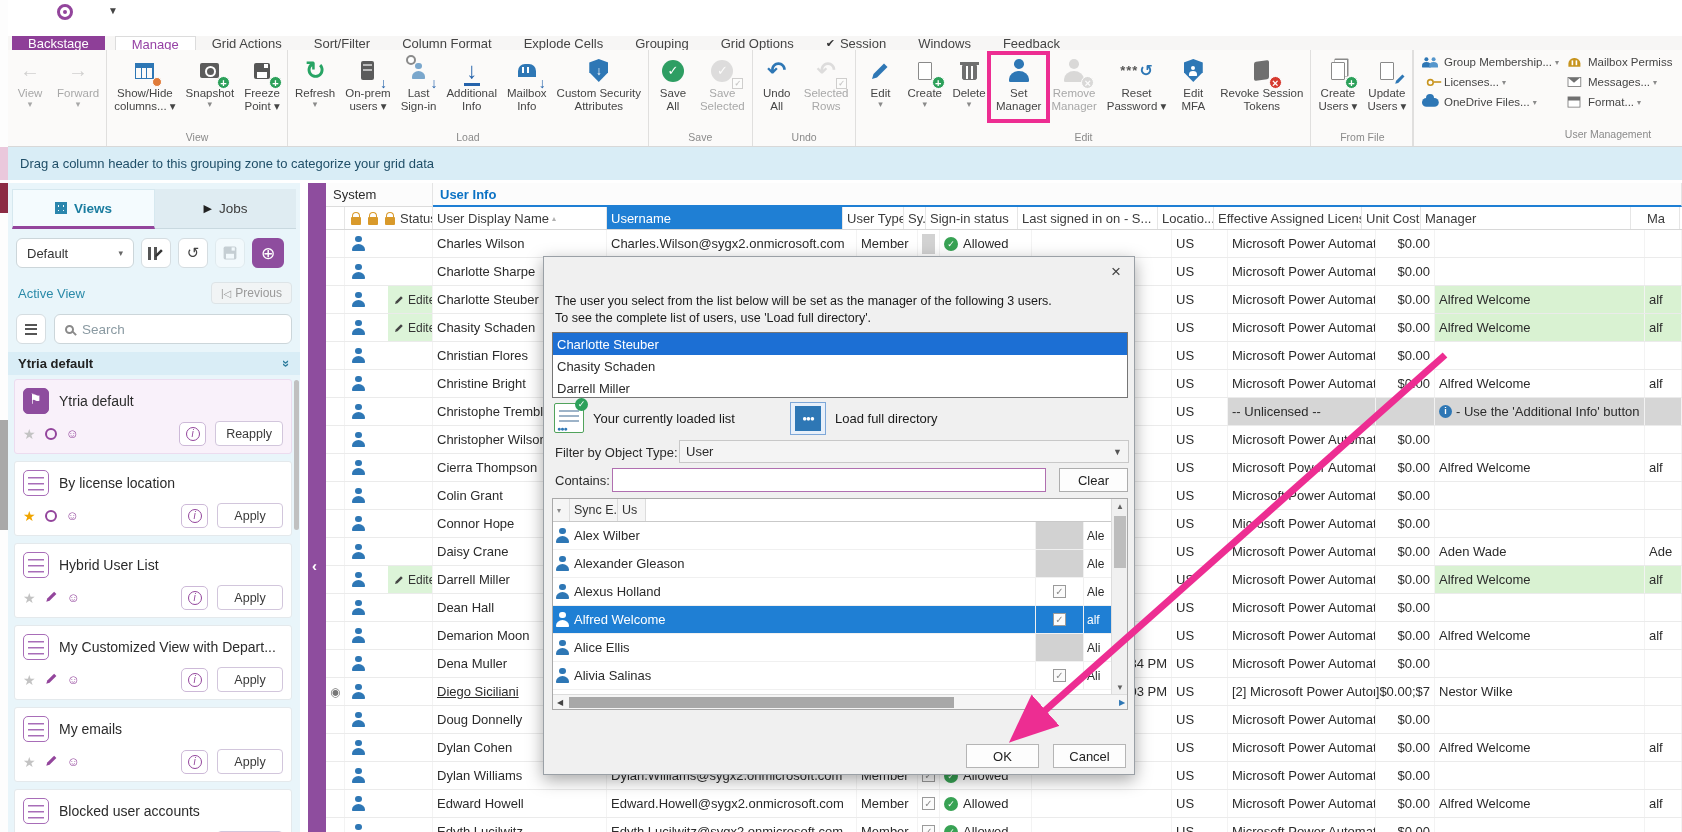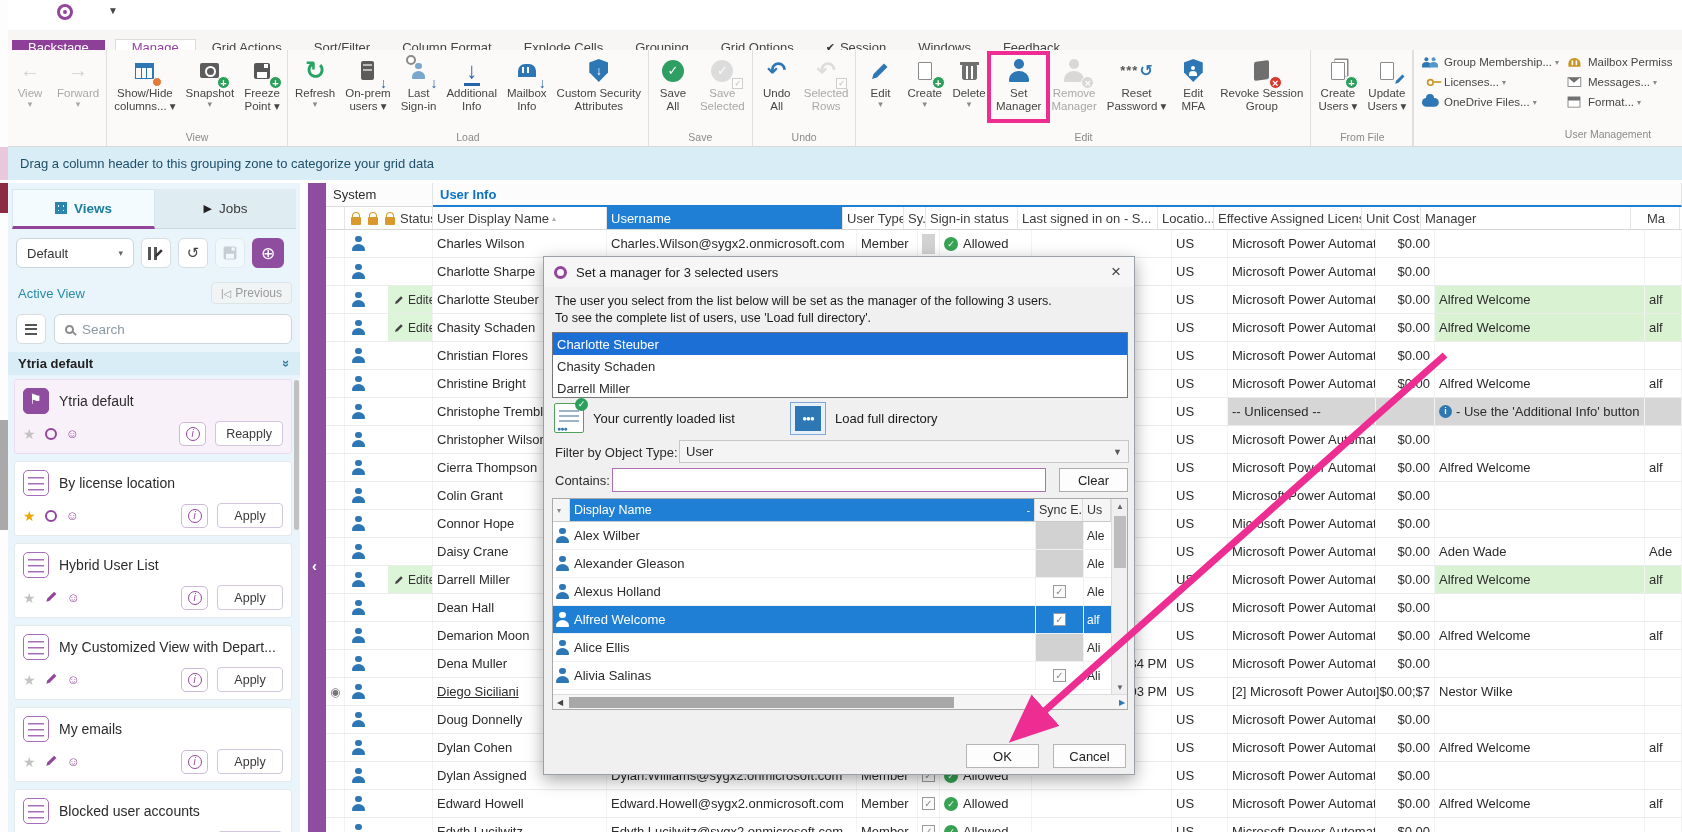--- a/index.html
+++ b/index.html
@@ -10,21 +10,21 @@
 
   
   #titlebar { position:abs; }
   #titlebar { position:absolute; left:0; top:0; width:1682px; height:25px; background:#fff; }
   #applogo { position:absolute; left:57px; top:4px; width:16px; height:16px; border:3px solid #93459c; border-radius:50%; }
   #applogo::after { content:""; position:absolute; left:3px; top:3px; width:4px; height:4px; background:#93459c; border-radius:50%; }
   #qa-caret { position:absolute; left:108px; top:5px; font-size:10px; color:#444; }
   #title { position:absolute; left:600px; top:4px; width:720px; text-align:center; font-size:12.5px; color:#1a1a1a; white-space:nowrap; }
 
   
-  #tabrow { position:absolute; left:0; top:30px; width:1682px; height:25px; background:#f7f6f5; display:flex; align-items:flex-end; padding-left:12px; }
+  #tabrow { position:absolute; left:0; top:36px; width:1682px; height:25px; background:#f7f6f5; display:flex; align-items:flex-start; padding-left:12px; }
   .rtab { display:flex; align-items:center; gap:5px; padding:0 16px; font-size:13px; color:#444; cursor:default; white-space:nowrap; }
   .rtab.backstage { background:#8e3f98; color:#fff; margin-right:10px; }
   .rtab.active { background:#fff; color:#9642a5; border:1px solid #dcdcdc; border-bottom:none; }
   .tabcheck { font-size:11px; color:#333; }
 
   
   #ribbon { position:absolute; left:0; top:50px; width:1682px; height:97px; background:#fbfaf9; border-bottom:1px solid #d8d8d8; }
   #rgroups { position:absolute; left:6px; top:0; height:96px; display:flex; }
   .rgroup { position:relative; display:flex; flex-direction:column; border-right:1px solid #e0dfde; padding:0 2px; }
   .rbtns { display:flex; flex:1; align-items:flex-start; padding-top:3px; }
@@ -462,21 +462,21 @@
               </span>
               <div class="rlbl">Edit</div>
               <div class="rlbl">MFA</div>
             </div>
             <div class="rbtn">
               <span class="bico">
                 <span class="offico"></span>
                 <span class="xbadge" style="background:#d63a2f">×</span>
               </span>
               <div class="rlbl">Revoke Session</div>
-              <div class="rlbl">Group</div>
+              <div class="rlbl">Tokens</div>
             </div>
           </div>
           <div class="rglabel">Edit</div>
         </div>
         <div class="rgroup">
           <div class="rbtns">
             <div class="rbtn">
               <span class="bico">
                 <span class="docstack"></span>
                 <span class="gbadge">+</span>
@@ -1072,21 +1072,21 @@
           <div class="gcell" style="width: 148px;">Microsoft Power Automate</div>
           <div class="gcell right" style="width: 59px;">$0.00</div>
           <div class="gcell" style="width: 210px;">Alfred Welcome</div>
           <div class="gcell" style="width: 37px;">alf</div>
         </div>
         <div class="grow" style="top: 579px;">
           <div class="gcell" style="width: 19px;"></div>
           <div class="gcell" style="width: 88px; padding: 0px;">
             <span class="pers pgrid" style="--c:#2e77b5;margin-left:6px;"></span>
           </div>
-          <div class="gcell" style="width: 174px;">Dylan Assigned</div>
+          <div class="gcell" style="width: 174px;">Dylan Williams</div>
           <div class="gcell" style="width: 250px;">Dylan.Williams@sygx2.onmicrosoft.com</div>
           <div class="gcell" style="width: 61px;">Member</div>
           <div class="gcell" style="width: 22px;">
             <span class="cbx">✓</span>
           </div>
           <div class="gcell" style="width: 92px;">
             <span class="okc">✓</span>
             <span>Allowed</span>
           </div>
           <div class="gcell right" style="width: 140px;"></div>
@@ -1188,24 +1188,20 @@
         <div class="hcell" style="width: 210px;">
           <span>Manager</span>
         </div>
         <div class="hcell" style="width: 37px; margin-left: 12px;">
           <span>Ma</span>
         </div>
       </div>
   </div>
 
   <div id="dialog">
-    <div id="dtitle">
-      <span id="dticon"></span>
-      <span id="dtitletext">Set a manager for 3 selected users</span>
-    </div>
     <div id="dclose">×</div>
     <div class="dinstr" style="top:37px;">The user you select from the list below will be set as the manager of the following 3 users.</div>
     <div class="dinstr" style="top:54px;">To see the complete list of users, use 'Load full directory'.</div>
     <div id="dlist">
         <div class="dlrow sel">Charlotte Steuber</div>
         <div class="dlrow">Chasity Schaden</div>
         <div class="dlrow">Darrell Miller</div>
       </div>
     <div class="dsrc" style="left:10px;">
       <span class="srcico1"></span>
@@ -1225,24 +1221,20 @@
     <div id="dcontlbl">Contains:</div>
     <input id="dcontains" value="" style="">
     <div id="dclear">
         <span>Clear</span>
       </div>
     <div id="dgrid">
       <div id="dghead">
           <div class="dhc" style="width: 17px;">
             <span style="font-size:8px;color:#888;">▾</span>
           </div>
-          <div class="dhc blue" style="width: 465px;">
-            <span>Display Name</span>
-            <span style="font-size:10px;">-</span>
-          </div>
           <div class="dhc" style="width: 48px;">Sync E...</div>
           <div class="dhc" style="width: 28px;">Us</div>
         </div>
       <div id="dgbody">
           <div class="dgr">
             <div class="dgc" style="width: 17px;">
               <span class="pers" style="width:15px;height:15px;--c:#2e77b5;margin-left:2px;"></span>
             </div>
             <div class="dgc" style="width: 465px; padding-left: 4px;">Alex Wilber</div>
             <div class="dgc dsync" style="width: 48px;">

